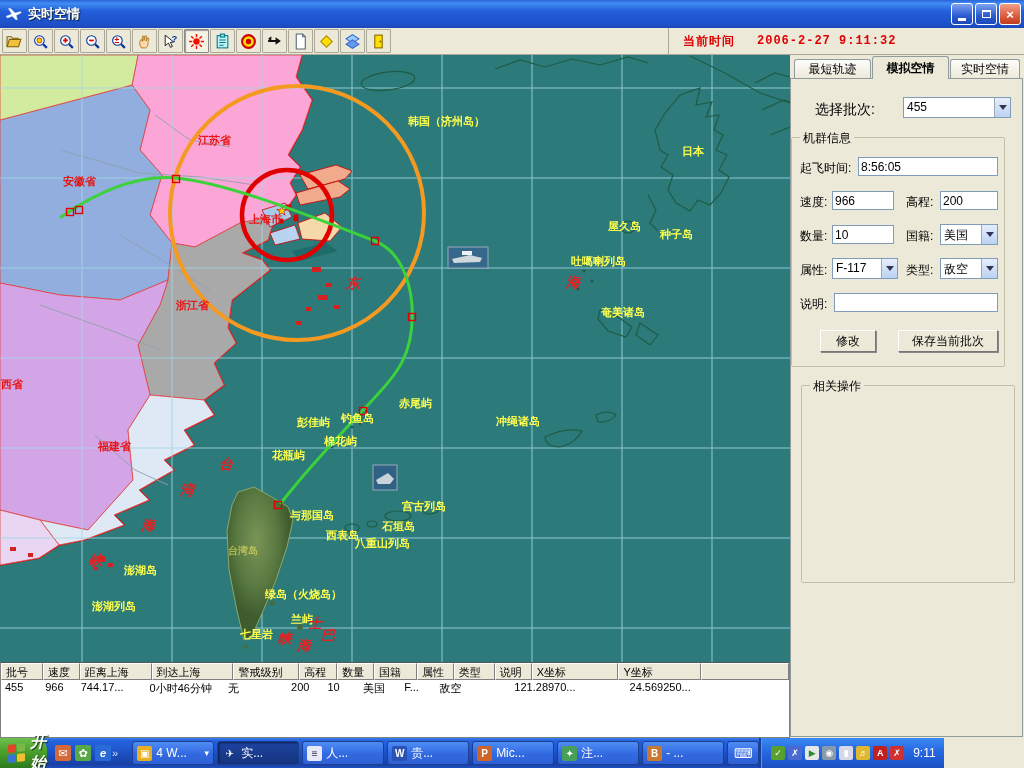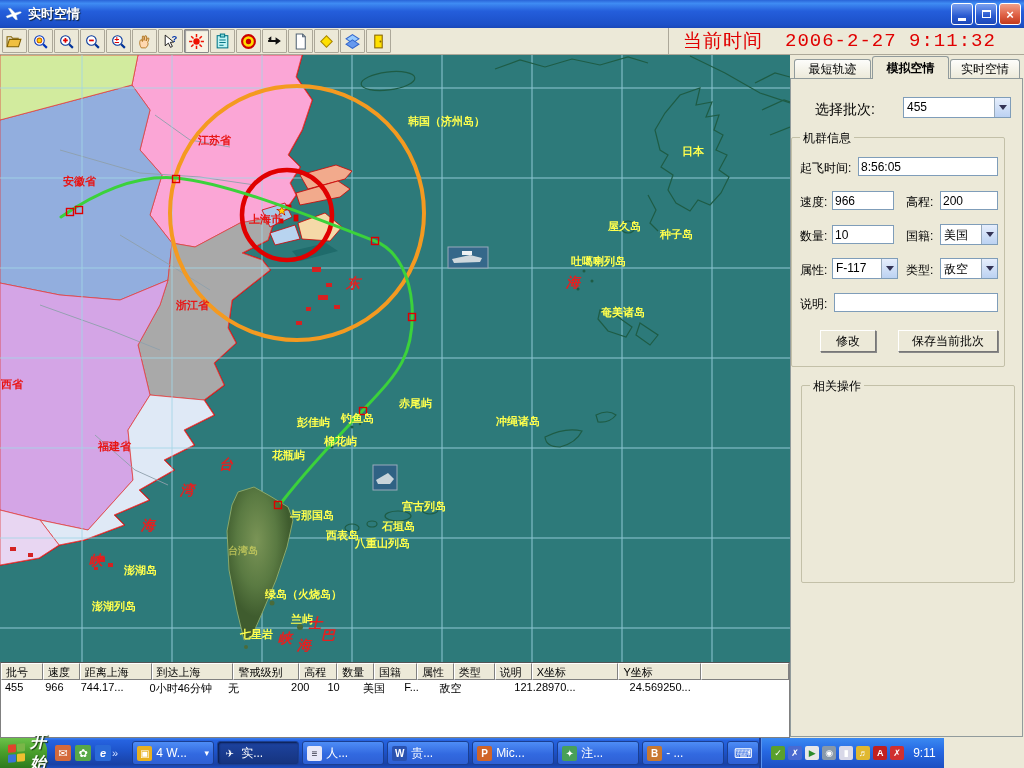--- a/index.html
+++ b/index.html
@@ -23,21 +23,21 @@
 
   
   #toolbar{left:0;top:28px;width:1024px;height:27px;background:#ece9d8;border-bottom:1px solid #aca899;
     display:flex;align-items:center;padding-left:2px;}
   .tbtn{width:25px;height:24px;margin-right:1px;background:#ece9d8;border:1px solid #aca899;
     border-radius:1px;display:flex;align-items:center;justify-content:center;}
   .tbtn svg{width:17px;height:17px;}
   .tbtn.pressed{background:#f6f3e4;border:1px solid #888;box-shadow:inset 1px 1px 1px #999;}
   #time-area{position:absolute;left:668px;top:28px;height:26px;display:flex;align-items:center;
     border-left:1px solid #aca899;padding-left:14px;}
-  #time-label,#time-value{color:#e00000;font-weight:normal;font-size:19px;letter-spacing:1px;}
+  #time-label,#time-value{color:#e00000;font-weight:bold;font-size:12px;letter-spacing:1px;}
   #time-value{margin-left:22px;font-family:"Liberation Mono","DejaVu Sans Mono",monospace;}
 
   
   #map{left:0;top:55px;width:790px;height:607px;background:#2d7a7a;}
   text.ml-island{fill:#ffff4d;font-size:11px;font-weight:bold;}
   text.ml-province{fill:#e81616;font-size:11px;font-weight:bold;}
   text.ml-sea{fill:#e42020;font-size:14px;font-weight:bold;font-style:italic;}
   text.ml-faded{fill:#d8d860;font-size:10px;font-weight:bold;opacity:.7;}
   #map-waypoints rect{fill:none;stroke:#e00000;stroke-width:1.4;}
 

